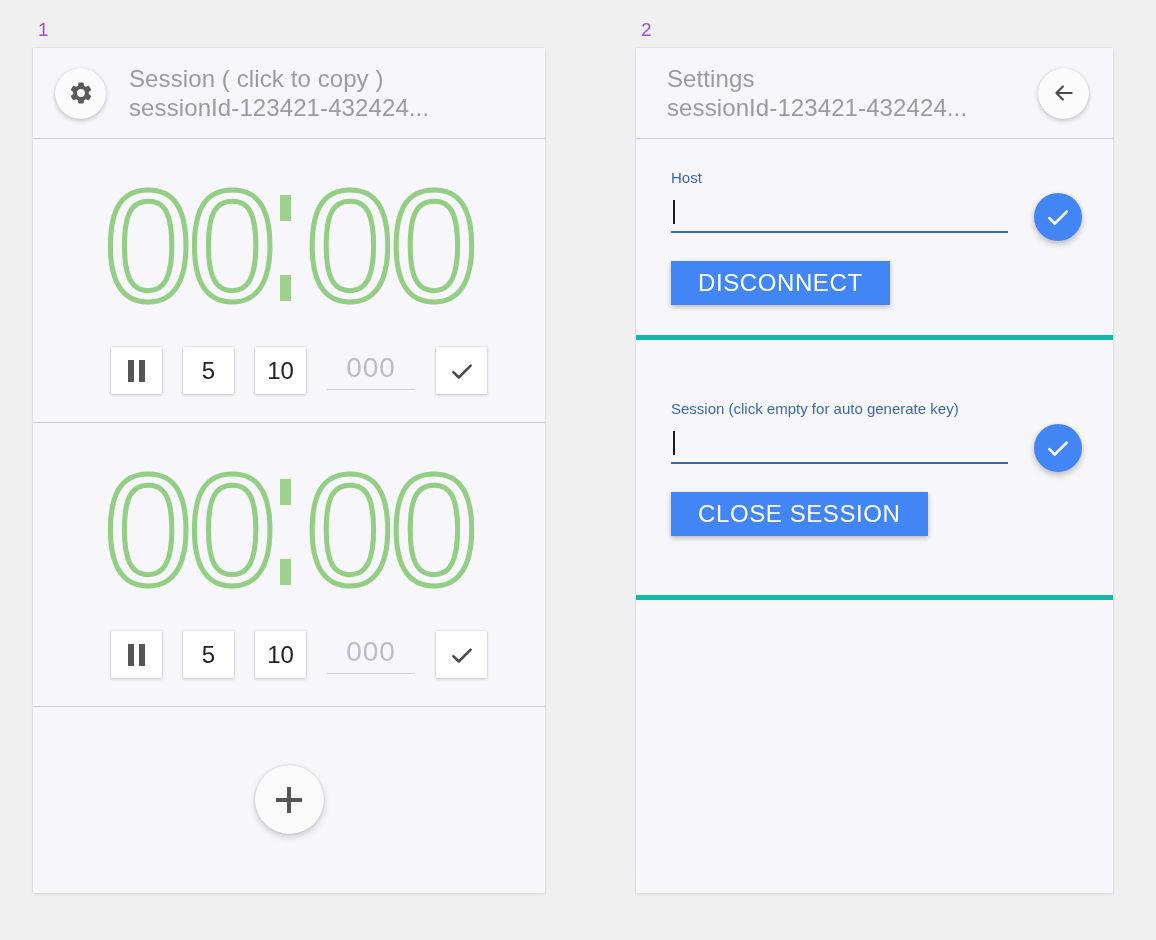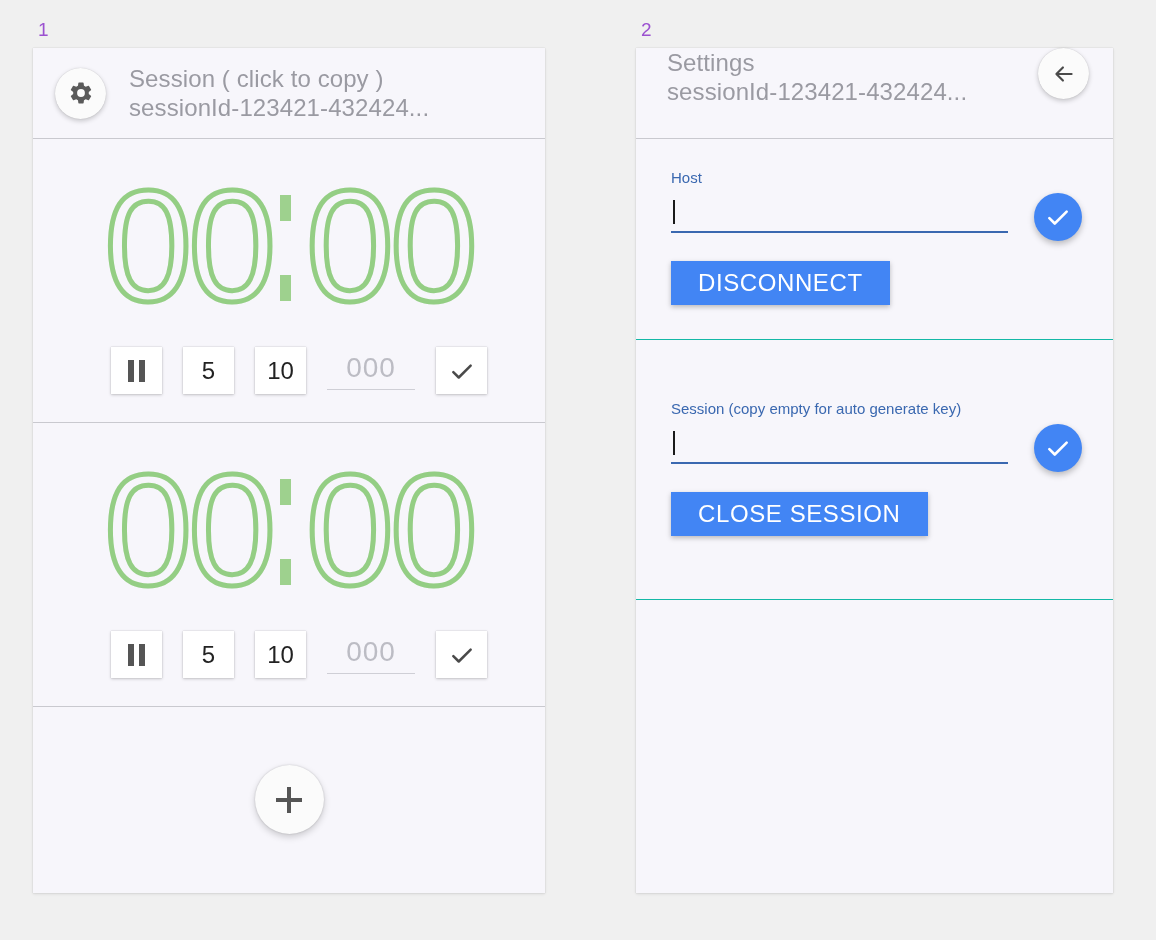--- a/index.html
+++ b/index.html
@@ -189,27 +189,28 @@
     position: absolute;
     background: #555;
   }
   .plus-glyph::before { left: 11px; top: 0; width: 4px; height: 26px; }
   .plus-glyph::after  { top: 11px; left: 0; height: 4px; width: 26px; }
 
   
   .settings-header {
     height: 91px;
     display: flex;
+    align-items: center;
     justify-content: space-between;
     padding: 0 24px 0 31px;
     box-sizing: border-box;
     border-bottom: 1px solid #c9c9cf;
   }
   .settings-section {
-    border-bottom: 1px solid #14b8a6;
+    border-bottom: 5px solid #14b8a6;
     padding: 30px 0 0 35px;
     box-sizing: border-box;
     position: relative;
   }
   #section-host { height: 201px; }
   #section-session { height: 260px; padding-top: 60px; }
   #section-empty { height: 292px; }
 
   .field-label {
     color: #3a68b0;
@@ -372,21 +373,21 @@
       <div class="fab-check" style="margin-left:26px;margin-top:6px;">
         <svg width="26" height="26" viewBox="0 0 24 24">
           <path fill="none" stroke="#ffffff" stroke-width="2.4" stroke-linecap="round" stroke-linejoin="round" d="M4 13l5 5L20 7"></path>
         </svg>
       </div>
     </div>
     <button class="action-btn">DISCONNECT</button>
   </div>
 
   <div id="section-session" class="settings-section">
-    <div class="field-label">Session (copy empty for auto generate key)</div>
+    <div class="field-label">Session (click empty for auto generate key)</div>
     <div class="field-row">
       <div id="input-session" class="text-input">
         <span class="caret"></span>
       </div>
       <div class="fab-check" style="margin-left:26px;margin-top:6px;">
         <svg width="26" height="26" viewBox="0 0 24 24">
           <path fill="none" stroke="#ffffff" stroke-width="2.4" stroke-linecap="round" stroke-linejoin="round" d="M4 13l5 5L20 7"></path>
         </svg>
       </div>
     </div>

